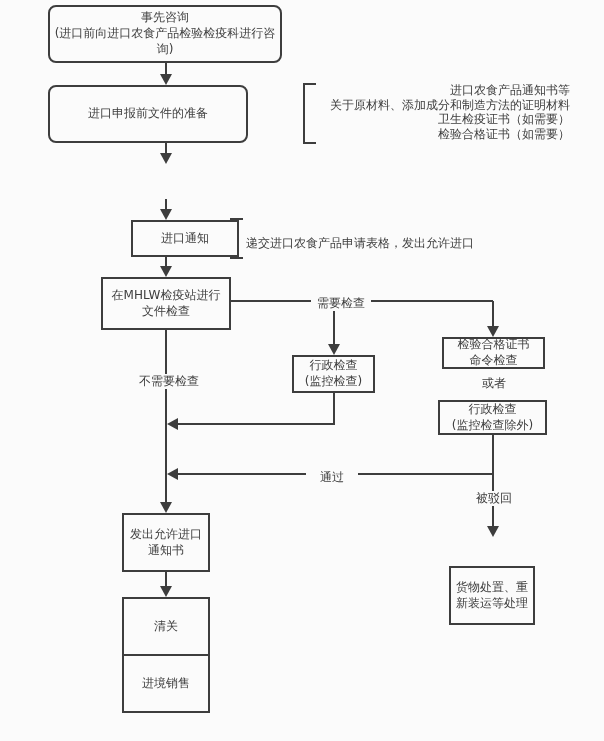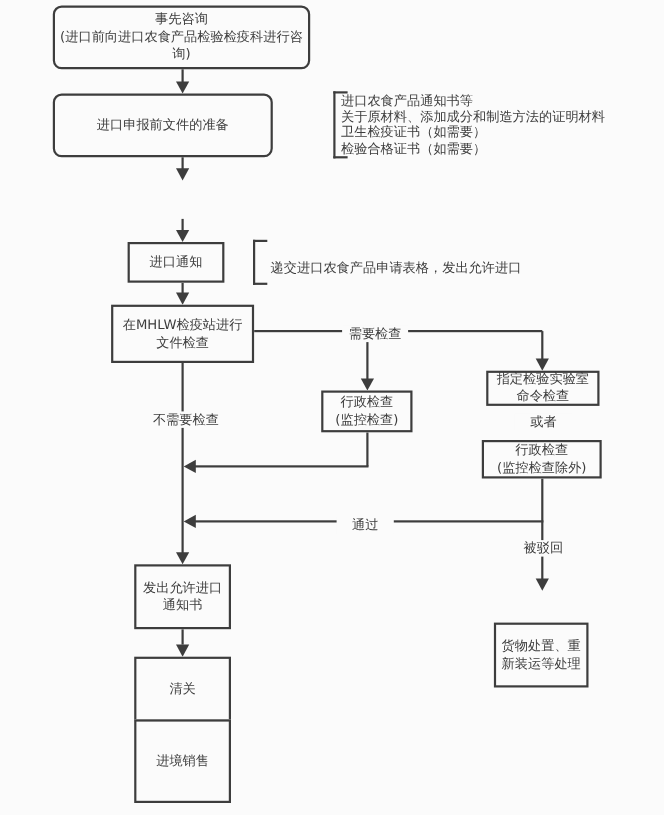--- a/index.html
+++ b/index.html
@@ -35,21 +35,21 @@
   .bracket{
     position:absolute;box-sizing:border-box;
     border-left:2px solid var(--stroke);
     border-top:2px solid var(--stroke);
     border-bottom:2px solid var(--stroke);
     background:transparent;
   }
   .ann{
     position:absolute;font-size:12px;line-height:14.5px;white-space:pre-line;
   }
-  .ann.center{text-align:left;}
+  .ann.center{text-align:right;font-family:Liberation Mono, monospace;}
 </style>
 </head>
 <body>
 
 <div class="canvas">
 
   <div class="vl" style="left:165px;top:63px;height:12px"></div>
   <div class="vl" style="left:165px;top:143px;height:12px"></div>
   <div class="vl" style="left:165px;top:199px;height:11px"></div>
   <div class="vl" style="left:165px;top:257px;height:10px"></div>
@@ -80,40 +80,40 @@
   <div class="bracket" style="left:303px;top:83px;width:13px;height:61px"></div>
   <div class="bracket" style="left:230px;top:218px;width:13px;height:41px"></div>
 
   <div class="node rounded" style="left:48px;top:5px;width:234px;height:58px">事先咨询
 (进口前向进口农食产品检验检疫科进行咨
 询)</div>
 
   <div class="node rounded" style="left:48px;top:85px;width:200px;height:58px">进口申报前文件的准备</div>
 
 
-  <div class="node" style="left:116px;top:220px;width:88px;height:37px">进口通知</div>
+  <div class="node" style="left:131px;top:220px;width:108px;height:37px">进口通知</div>
 
   <div class="node" style="left:101px;top:277px;width:130px;height:53px">在MHLW检疫站进行
 文件检查</div>
 
   <div class="node" style="left:292px;top:355px;width:83px;height:38px">行政检查
 (监控检查)</div>
 
-  <div class="node" style="left:442px;top:337px;width:103px;height:32px">指定检验实验室
+  <div class="node" style="left:442px;top:337px;width:103px;height:32px">检验合格证书
 命令检查</div>
 
   <div class="node" style="left:438px;top:400px;width:109px;height:35px">行政检查
 (监控检查除外)</div>
 
   <div class="node" style="left:122px;top:513px;width:88px;height:59px">发出允许进口
 通知书</div>
 
   <div class="node" style="left:122px;top:597px;width:88px;height:59px">清关</div>
 
-  <div class="node" style="left:122px;top:654px;width:88px;height:76px">进境销售</div>
+  <div class="node" style="left:122px;top:654px;width:88px;height:59px">进境销售</div>
 
   <div class="node" style="left:449px;top:566px;width:86px;height:59px">货物处置、重
 新装运等处理</div>
 
   <div class="lbl" style="left:311px;top:296px;width:60px">需要检查</div>
 
   <div class="lbl" style="left:133px;top:374px;width:72px">不需要检查</div>
 
   <div class="lbl" style="left:306px;top:470px;width:52px">通过</div>
 

